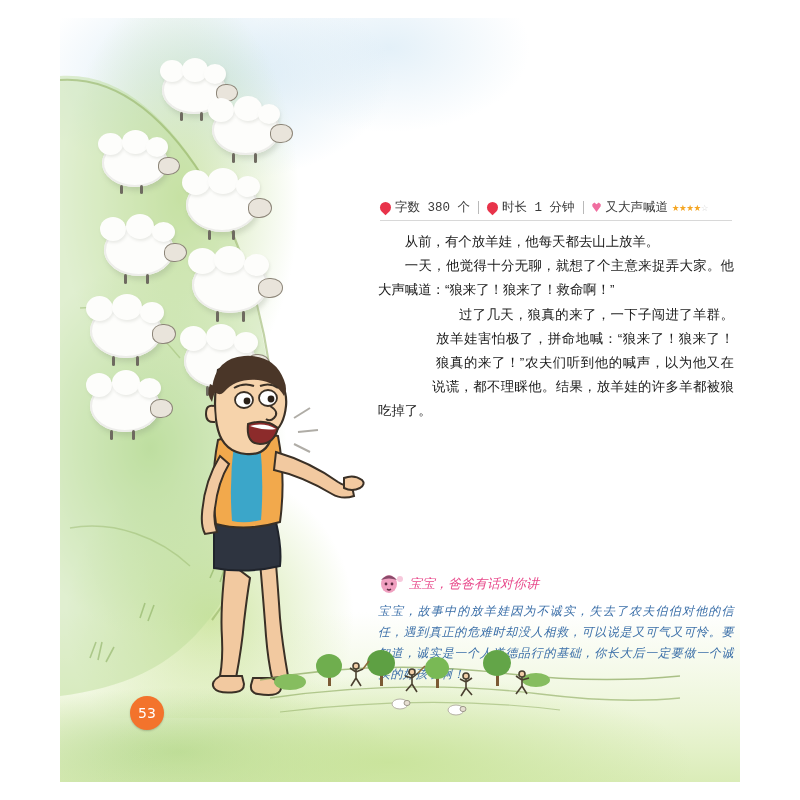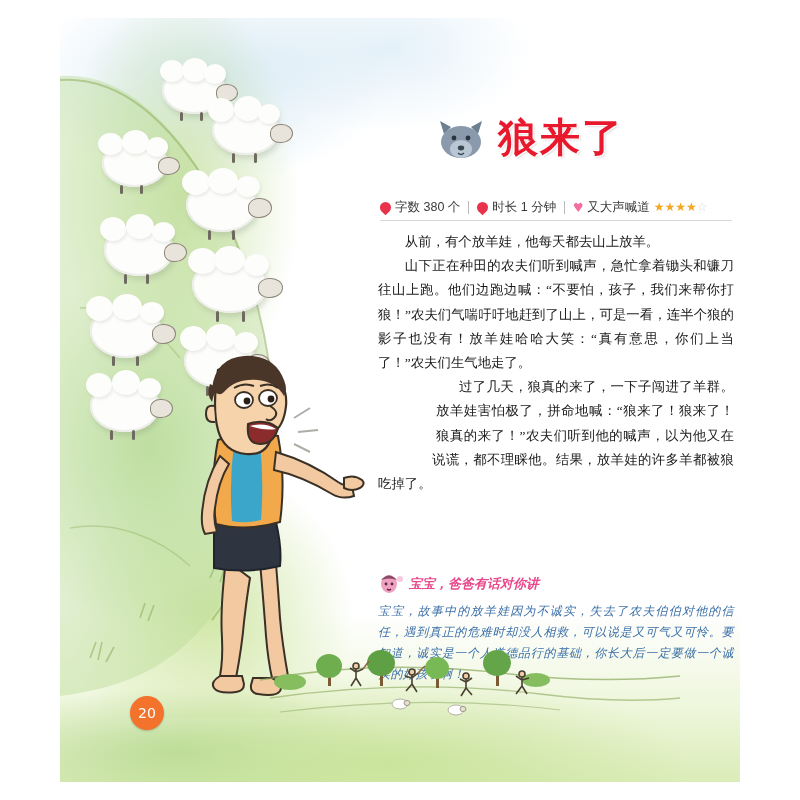--- a/index.html
+++ b/index.html
@@ -58,50 +58,50 @@
     position:absolute;left:120px;top:0px;
     font-family:"DejaVu Sans",sans-serif;
     font-size:40px;font-weight:700;color:#e8192c;letter-spacing:2px;
     text-shadow:1px 1px 0 #fff, 2px 2px 2px rgba(0,0,0,.12);
   }
 
   
   .metabar{
     position:absolute;left:320px;top:178px;width:356px;height:22px;
     display:flex;align-items:center;gap:8px;
-    font-size:12.5px;color:#3a3a3a;font-family:Liberation Sans, sans-serif;
+    font-size:12.5px;color:#3a3a3a;font-family:Liberation Mono, monospace;
   }
   .metabar .chip{display:flex;align-items:center;gap:4px;white-space:nowrap;}
   .metabar .sep{width:1px;height:13px;background:#b9b9b9;}
   .dot-red{width:11px;height:11px;border-radius:50% 50% 50% 0;transform:rotate(-45deg);background:#e8334a;display:inline-block;}
   .dot-pink{width:10px;height:10px;background:#f06ea0;display:inline-block;
             clip-path:polygon(50% 100%,8% 42%,8% 22%,28% 6%,50% 22%,72% 6%,92% 22%,92% 42%);}
   .stars{color:#f5a623;letter-spacing:0px;font-size:12px;}
   .stars .off{color:#d9d9d9;}
 
   .metaline{position:absolute;left:320px;top:202px;width:352px;height:1px;background:#d8d8d8;}
 
   
   .body-text{
     position:absolute;left:318px;top:212px;width:356px;
-    font-family:Liberation Serif, serif;
+    font-family:Liberation Sans, sans-serif;
     font-size:13.4px;line-height:24.2px;color:#1a1a1a;
     text-align:justify;text-justify:inter-character;
   }
   .body-text p{margin:0 0 0 0;text-indent:2em;}
   .shape-pad{
     float:left;width:58px;height:96px;shape-outside:ellipse(50% 50%);
   }
 
   
   .note{position:absolute;left:318px;top:555px;width:356px;}
   .note-head{display:flex;align-items:center;gap:5px;height:22px;}
   .note-icon{width:26px;height:22px;position:relative;}
   .note-title{
-    font-family:"DejaVu Sans",sans-serif;font-size:13px;color:#e8498b;font-weight:700;
+    font-family:"DejaVu Sans",sans-serif;font-size:13px;color:#e8498b;font-weight:400;
     font-style:italic;
   }
   .note-body{
     margin-top:6px;
     font-family:"DejaVu Sans","Liberation Serif",serif;
     font-size:12px;line-height:21px;color:#3b6fa8;
     font-style:italic;letter-spacing:.4px;text-align:justify;
   }
 
   
@@ -223,32 +223,20 @@
     <div class="sheep" style="left:24px;top:352px;width:88px;height:68px;">
       <div class="body" style="width:70px;height:52px;left:6px;top:10px;"></div>
       <div class="lump" style="width:26px;height:24px;left:2px;top:3px;"></div>
       <div class="lump" style="width:28px;height:25px;left:28px;top:0px;"></div>
       <div class="lump" style="width:23px;height:20px;left:54px;top:8px;"></div>
       <div class="head" style="width:21px;height:17px;left:66px;top:29px;"></div>
       <div class="leg" style="width:3px;height:10px;left:26px;top:60px;"></div>
       <div class="leg" style="width:3px;height:10px;left:48px;top:60px;"></div>
     </div>
 
-    <div class="header">
-      <svg class="wolf-badge" viewBox="0 0 54 44">
-        <path d="M10,16 L6,3 L17,9 Z M44,16 L48,3 L37,9 Z" fill="#6f7f92"></path>
-        <ellipse cx="27" cy="24" rx="20" ry="16" fill="#8a9aac"></ellipse>
-        <ellipse cx="27" cy="31" rx="11" ry="9" fill="#b9c6d4"></ellipse>
-        <circle cx="20" cy="20" r="2.4" fill="#2b3440"></circle>
-        <circle cx="34" cy="20" r="2.4" fill="#2b3440"></circle>
-        <ellipse cx="27" cy="30" rx="3.2" ry="2.4" fill="#394553"></ellipse>
-        <path d="M24,35 q3,3 6,0" stroke="#394553" stroke-width="1.4" fill="none"></path>
-      </svg>
-      <div class="title">狼来了</div>
-    </div>
 
     <div class="metabar">
       <span class="chip">
         <span class="dot-red"></span>
         <span>字数 380 个</span>
       </span>
       <span class="sep"></span>
       <span class="chip">
         <span class="dot-red"></span>
         <span>时长 1 分钟</span>
@@ -257,21 +245,21 @@
       <span class="chip">
         <span class="dot-pink"></span>
         <span>又大声喊道</span>
         <span class="stars">★★★★<span class="off">☆</span></span>
       </span>
     </div>
     <div class="metaline"></div>
 
     <div class="body-text">
       <p>从前，有个放羊娃，他每天都去山上放羊。</p>
-      <p>山下正在种田的农夫们听到喊声，急忙拿着锄头和镰刀往山上跑。他们边跑边喊：“不要怕，孩子，我们来帮你打狼！”农夫们气喘吁吁地赶到了山上，可是一看，连半个狼的影子也没有！放羊娃哈哈大笑：“真有意思，你们上当了！”农夫们生气地走了。</p>
+      <p>一天，他觉得十分无聊，就想了个主意来捉弄大家。他大声喊道：“狼来了！狼来了！救命啊！”</p>
       <div class="shape-pad"></div>
       <p>过了几天，狼真的来了，一下子闯进了羊群。放羊娃害怕极了，拼命地喊：“狼来了！狼来了！狼真的来了！”农夫们听到他的喊声，以为他又在说谎，都不理睬他。结果，放羊娃的许多羊都被狼吃掉了。</p>
     </div>
 
     <div class="note">
       <div class="note-head">
         <svg class="note-icon" viewBox="0 0 26 22">
           <ellipse cx="11" cy="11" rx="8" ry="9" fill="#f0a0c0"></ellipse>
           <path d="M3,7 q8,-9 16,0 q-8,-3 -16,0Z" fill="#8a4a6a"></path>
           <circle cx="8" cy="11" r="1.4" fill="#5a2a40"></circle>
@@ -371,15 +359,15 @@
       </g>
 
       <g>
         <ellipse cx="140" cy="84" rx="8" ry="5" fill="#ffffff" stroke="#b6b2a6" stroke-width="1"></ellipse>
         <ellipse cx="147" cy="83" rx="3" ry="2.6" fill="#e6dfd2" stroke="#8c8578" stroke-width=".8"></ellipse>
         <ellipse cx="196" cy="90" rx="8" ry="5" fill="#ffffff" stroke="#b6b2a6" stroke-width="1"></ellipse>
         <ellipse cx="203" cy="89" rx="3" ry="2.6" fill="#e6dfd2" stroke="#8c8578" stroke-width=".8"></ellipse>
       </g>
     </svg>
 
-    <div class="pagenum">20</div>
+    <div class="pagenum">53</div>
   </div>
 </div>
 
 </body></html>

